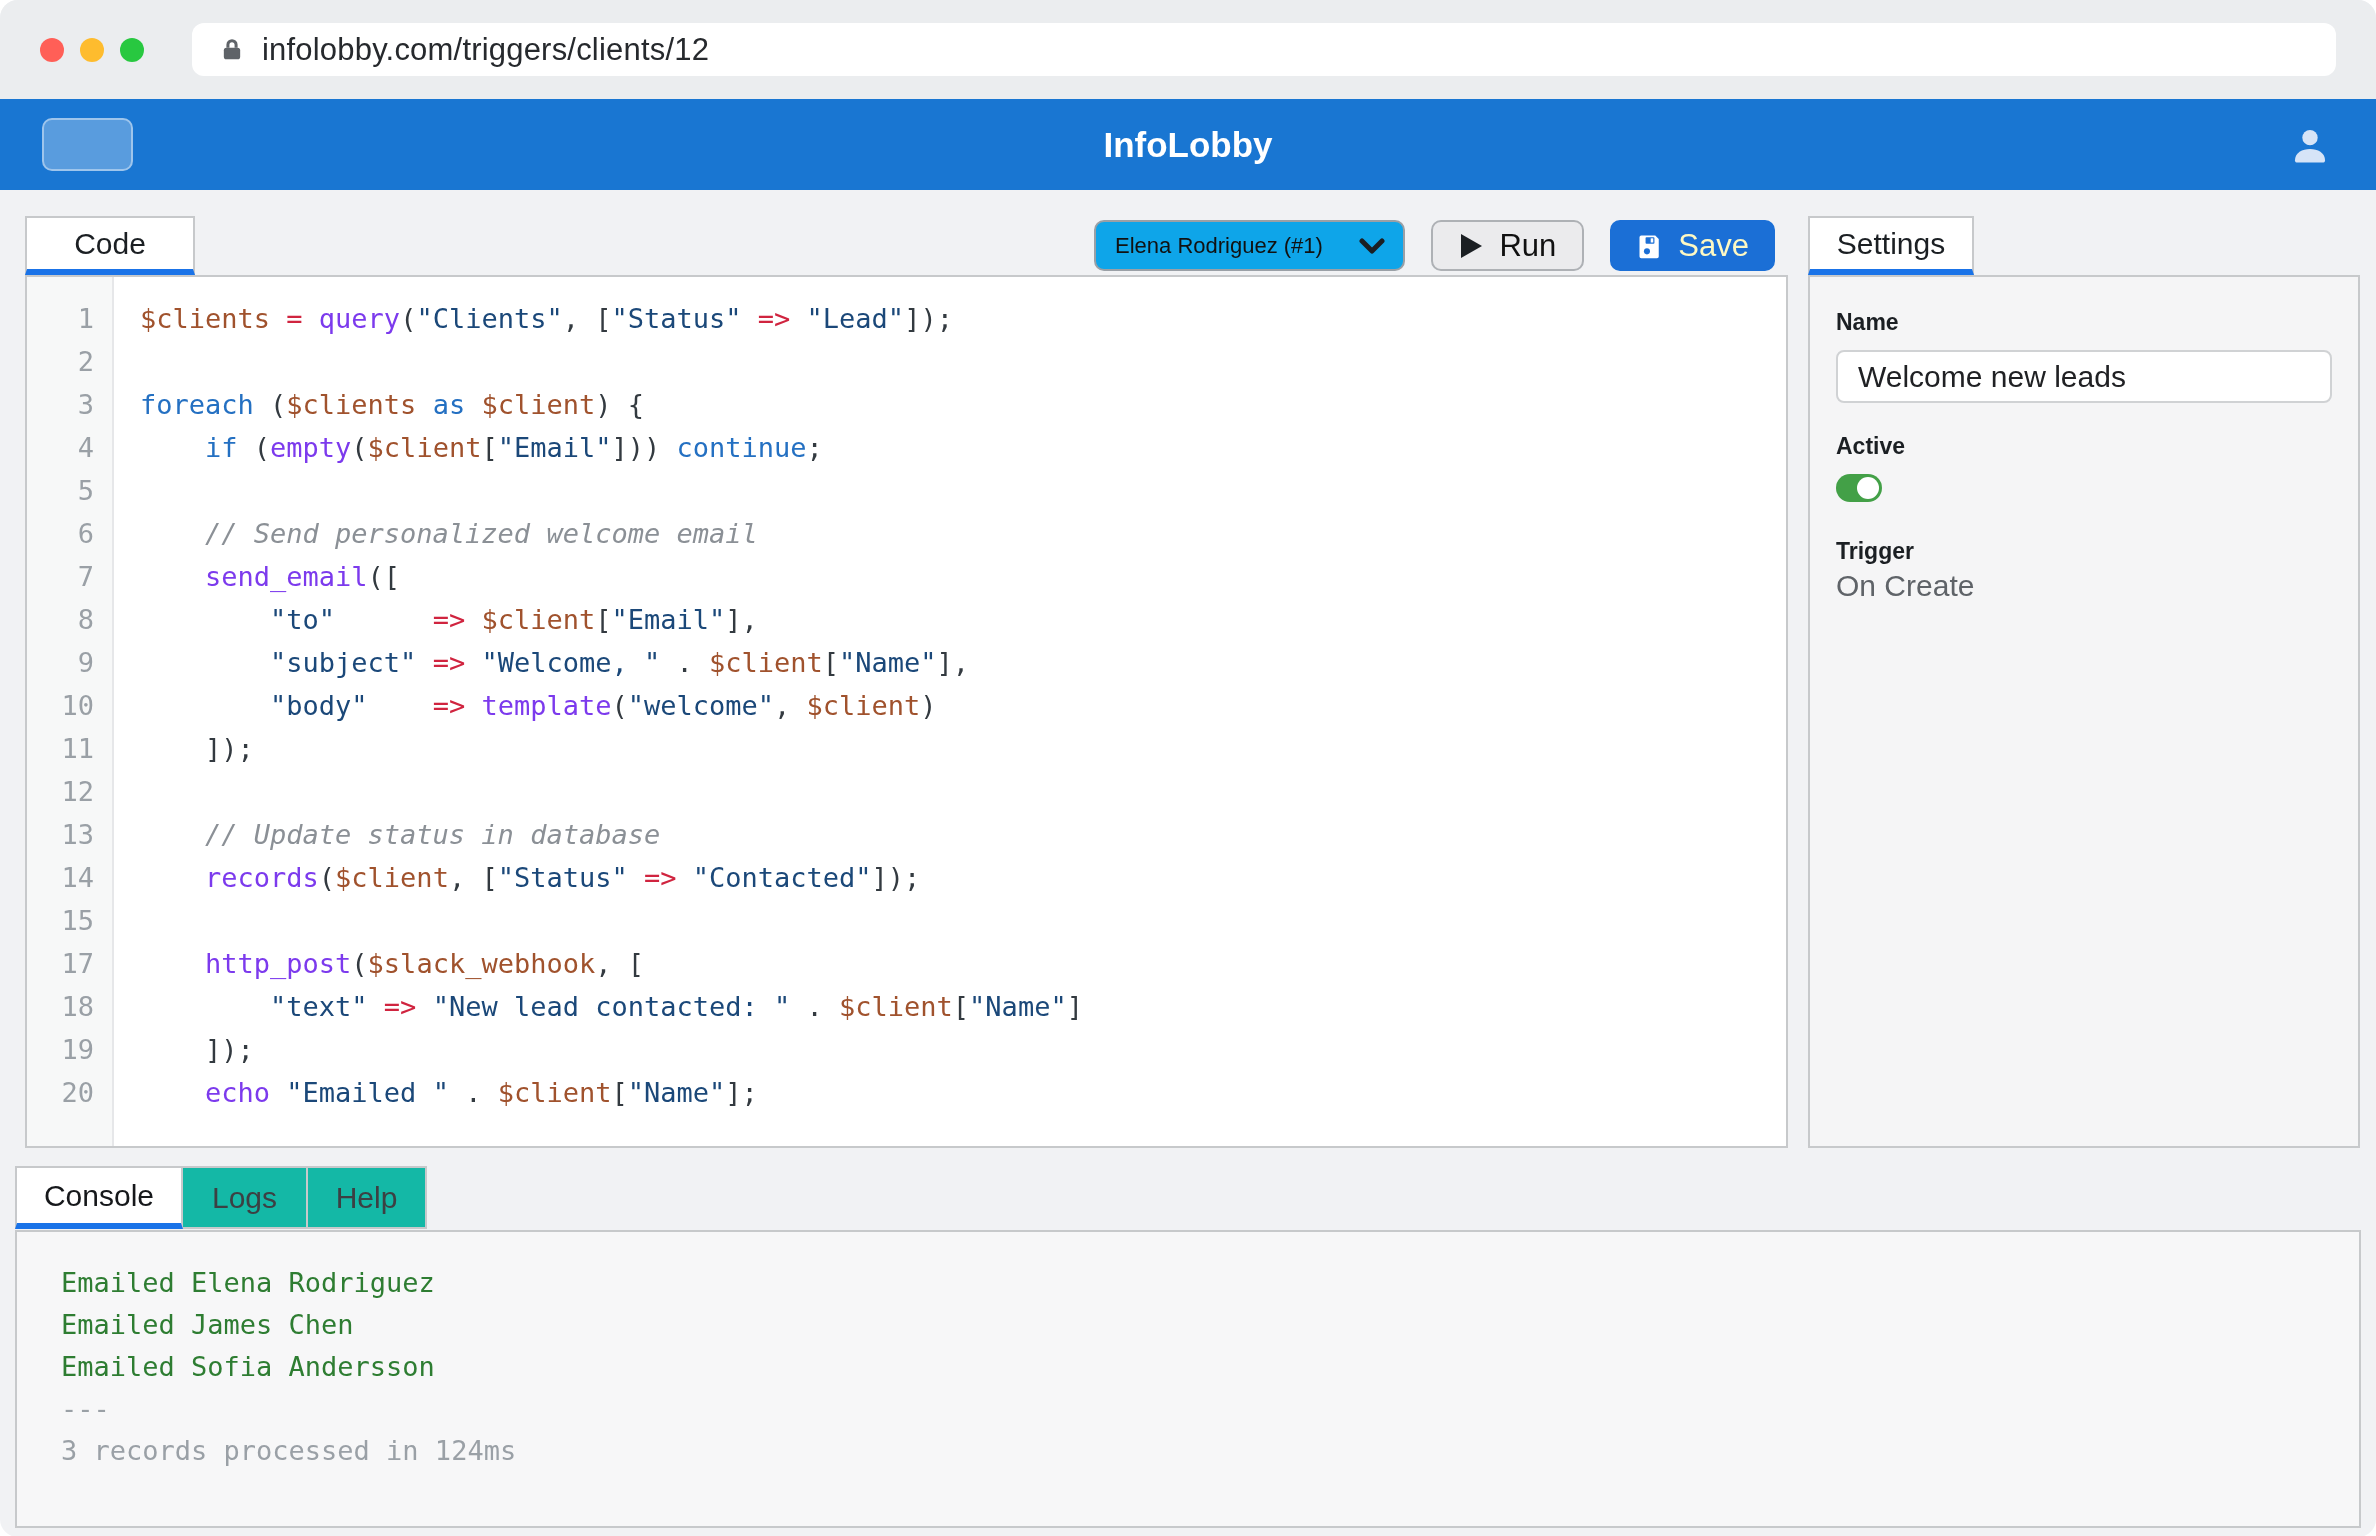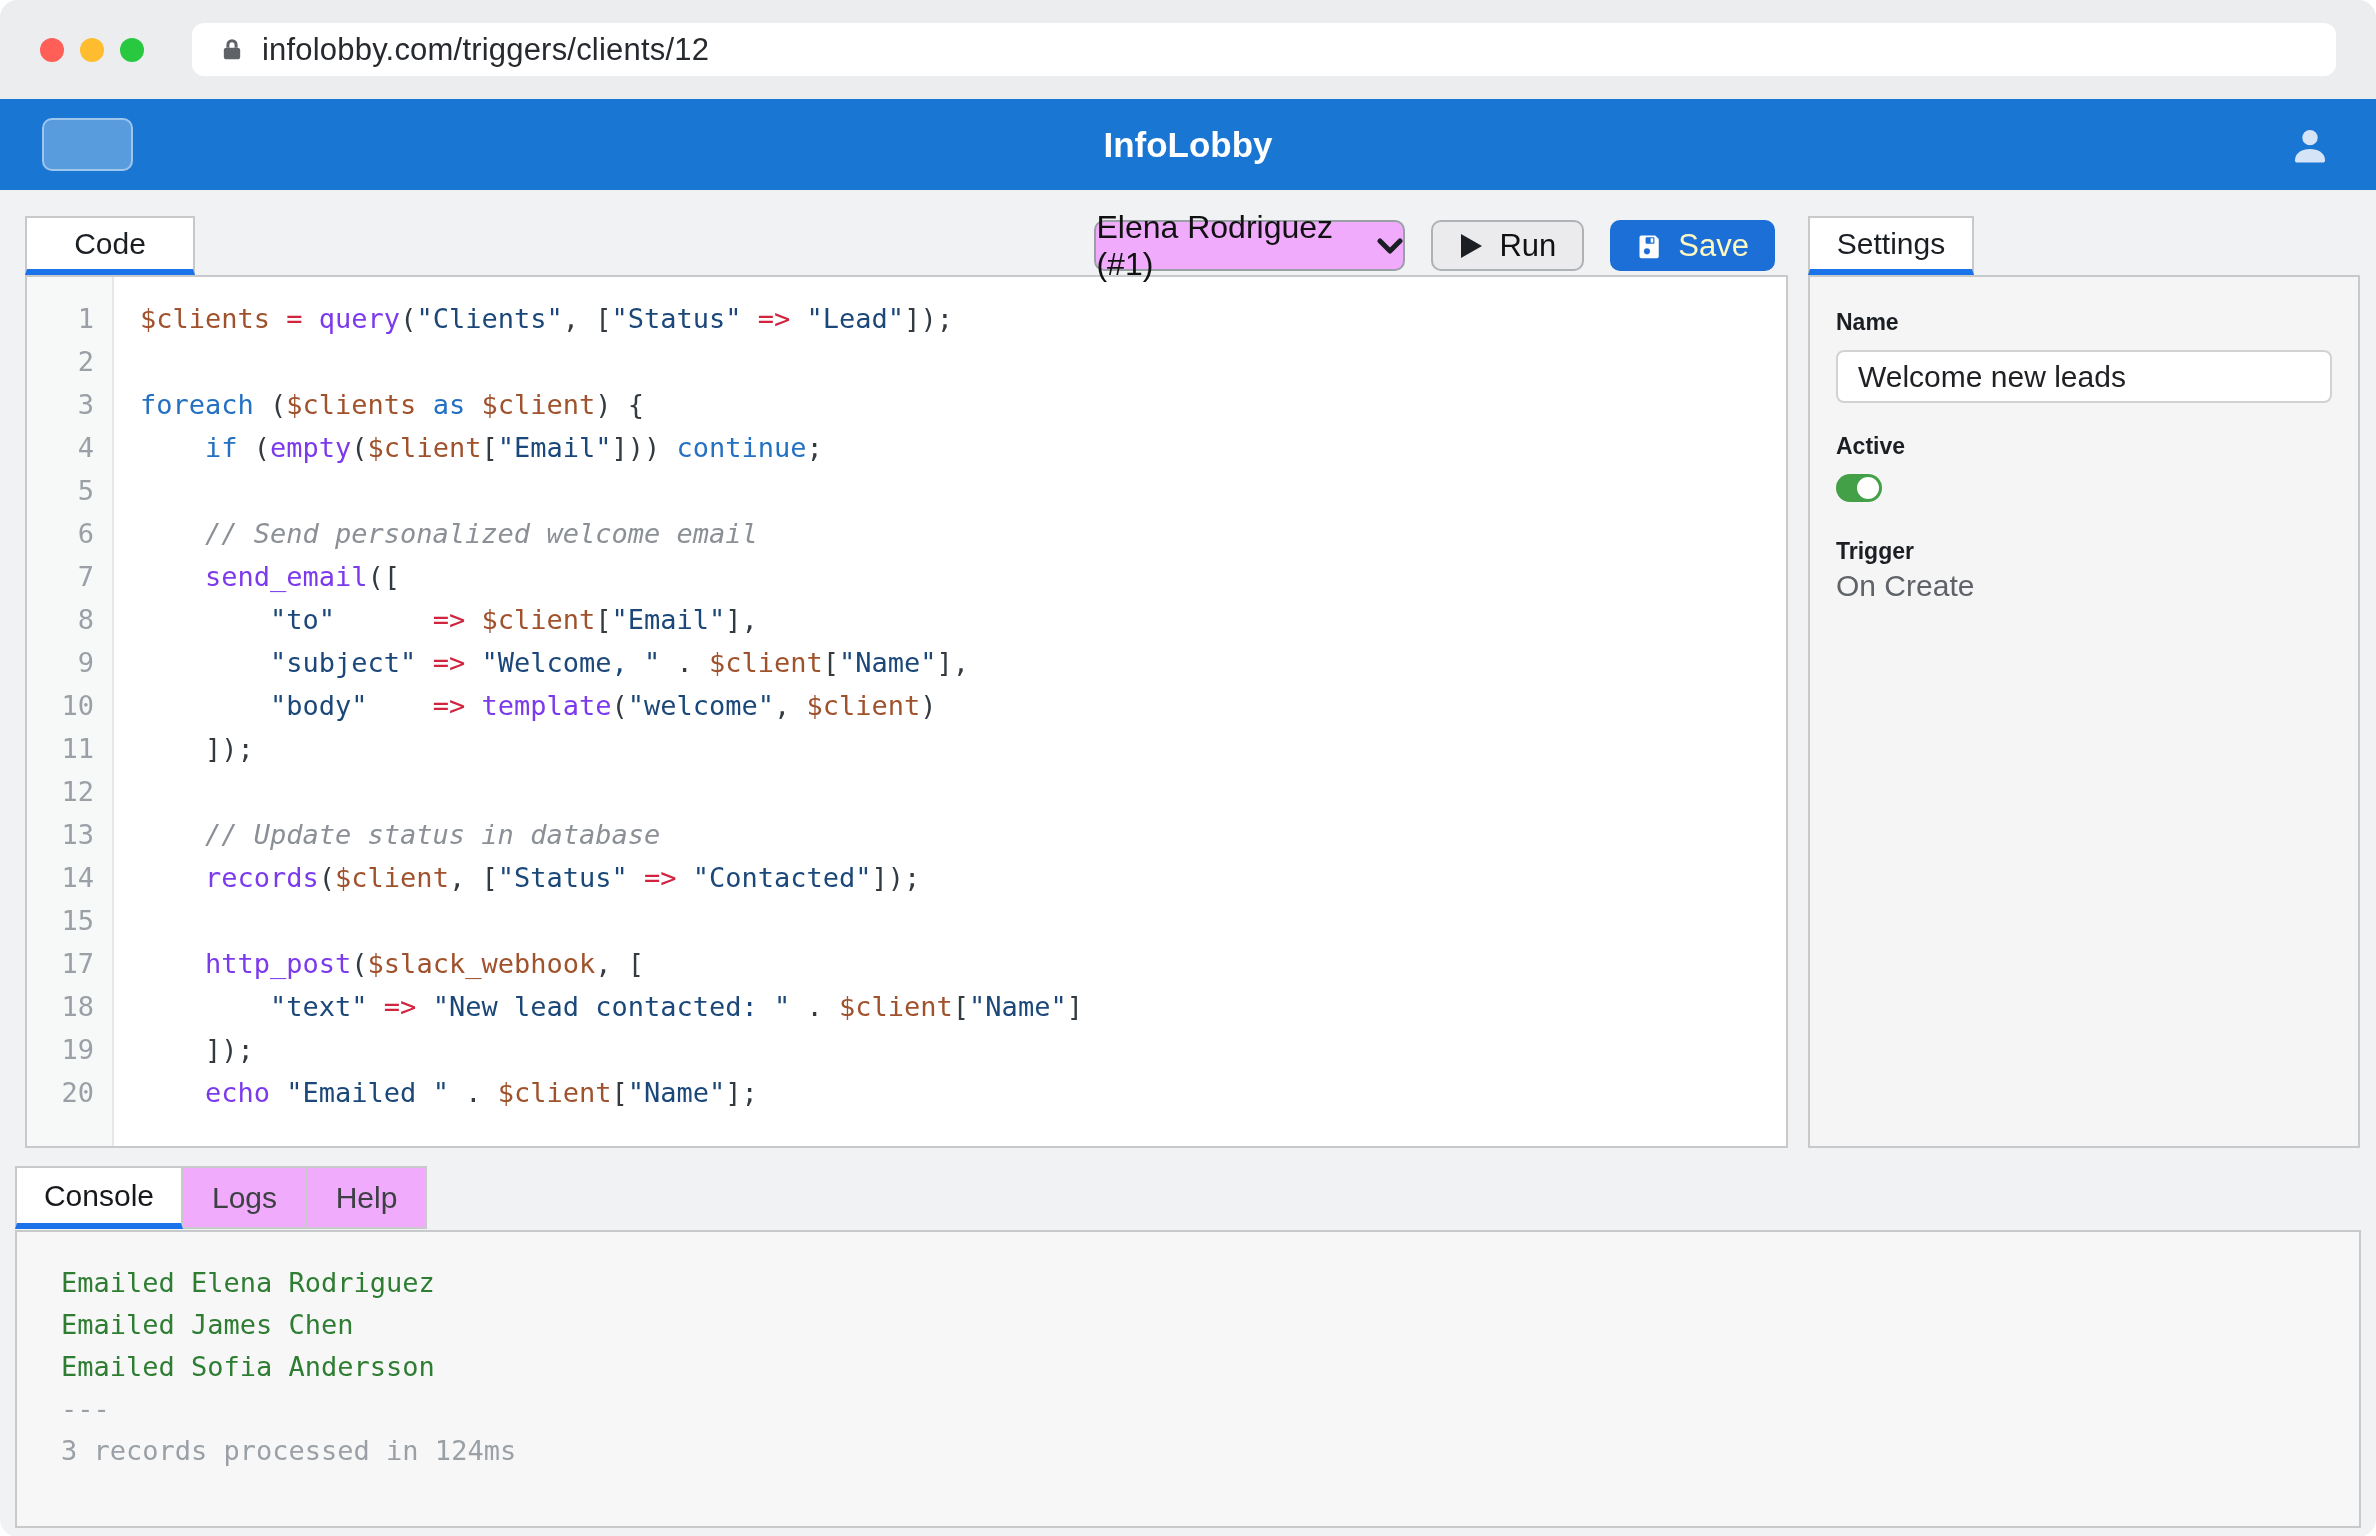--- a/index.html
+++ b/index.html
@@ -18,21 +18,21 @@
   .apptitle{position:absolute;left:0;right:0;top:0;height:91px;display:flex;align-items:center;justify-content:center;color:#fff;font-size:35px;font-weight:bold;margin:0;}
   .usericon{position:absolute;right:44px;top:24px;width:44px;height:44px;}
 
   
   .tab{position:absolute;top:216px;height:59px;background:#fff;border:2px solid #c7c9cb;border-bottom:6px solid #1a73e8;box-sizing:border-box;display:flex;align-items:center;justify-content:center;font-size:30px;color:#1b1f23;z-index:3;cursor:default;}
   .tab-code{left:25px;width:170px;}
   .tab-settings{left:1808px;width:166px;}
 
   
   .toolbar{position:absolute;top:220px;right:601px;height:51px;display:flex;align-items:center;gap:26px;z-index:3;}
-  .dropdown{width:311px;height:51px;background:#f0abfc;border:2px solid #9aa0a6;border-radius:10px;box-sizing:border-box;display:flex;align-items:center;justify-content:center;gap:36px;font-size:32px;color:#111;}
+  .dropdown{width:311px;height:51px;background:#0ea5e9;border:2px solid #9aa0a6;border-radius:10px;box-sizing:border-box;display:flex;align-items:center;justify-content:center;gap:36px;font-size:22px;color:#111;}
   .btn{height:51px;border-radius:10px;box-sizing:border-box;display:flex;align-items:center;font-size:31px;}
   .run-btn{padding:0 26px;background:#ebebed;border:2px solid #aeb1b5;color:#111;gap:16px;}
   .save-btn{padding:0 24px;background:#1b6fd6;border:2px solid #1b6fd6;color:#fef9c3;gap:14px;}
 
   
   .code-panel{position:absolute;left:25px;top:275px;width:1763px;height:873px;background:#fff;border:2px solid #c7c9cb;box-sizing:border-box;overflow:hidden;z-index:1;}
   .gutter-bg{position:absolute;left:0;top:0;bottom:0;width:85px;background:#f7f8f8;border-right:2px solid #e6e7e9;}
   .code-lines{position:relative;padding-top:20px;}
   .code-row{display:flex;height:43px;line-height:43px;font-family:"DejaVu Sans Mono",monospace;font-size:27px;}
   .ln{flex:0 0 87px;text-align:right;padding-right:20px;box-sizing:border-box;color:#9aa0a6;}
@@ -47,21 +47,21 @@
   .s-label{font-size:23px;font-weight:bold;color:#1b1f23;margin-bottom:14px;}
   .name-input{display:block;width:100%;height:53px;box-sizing:border-box;border:2px solid #d0d2d4;border-radius:8px;background:#fff;font-size:30px;color:#202124;padding:0 20px;margin-bottom:30px;font-family:"Liberation Sans",sans-serif;outline:none;}
   .toggle{position:relative;width:46px;height:28px;border-radius:14px;background:#b9bcbf;margin-bottom:36px;}
   .toggle.on{background:#43a047;}
   .toggle .knob{position:absolute;top:3px;left:3px;width:22px;height:22px;border-radius:50%;background:#fff;}
   .toggle.on .knob{left:auto;right:3px;}
   .trigger-value{font-size:30px;color:#5f6368;margin-top:-4px;}
 
   
   .console-tabs{position:absolute;left:15px;top:1166px;height:63px;display:flex;z-index:3;}
-  .ctab{height:63px;box-sizing:border-box;display:flex;align-items:center;justify-content:center;font-size:30px;border:2px solid #c7c9cb;color:#3c4043;background:#f0abfc;margin-left:-2px;}
+  .ctab{height:63px;box-sizing:border-box;display:flex;align-items:center;justify-content:center;font-size:30px;border:2px solid #c7c9cb;color:#3c4043;background:#14b8a6;margin-left:-2px;}
   .ctab:first-child{margin-left:0;}
   .ctab.active{background:#fff;color:#16181b;border-bottom:6px solid #1a73e8;z-index:4;}
   .ctab.c0{width:168px;} .ctab.c1{width:127px;} .ctab.c2{width:121px;}
   .console-panel{position:absolute;left:15px;top:1230px;width:2346px;height:298px;background:#f7f7f8;border:2px solid #c7c9cb;box-sizing:border-box;overflow:hidden;z-index:1;}
   .console-lines{padding:30px 0 0 44px;font-family:"DejaVu Sans Mono",monospace;font-size:27px;line-height:42px;}
   .cline.ok{color:#2e7d32;}
   .cline.muted{color:#9aa0a6;}
 </style>
 </head>
 <body>

